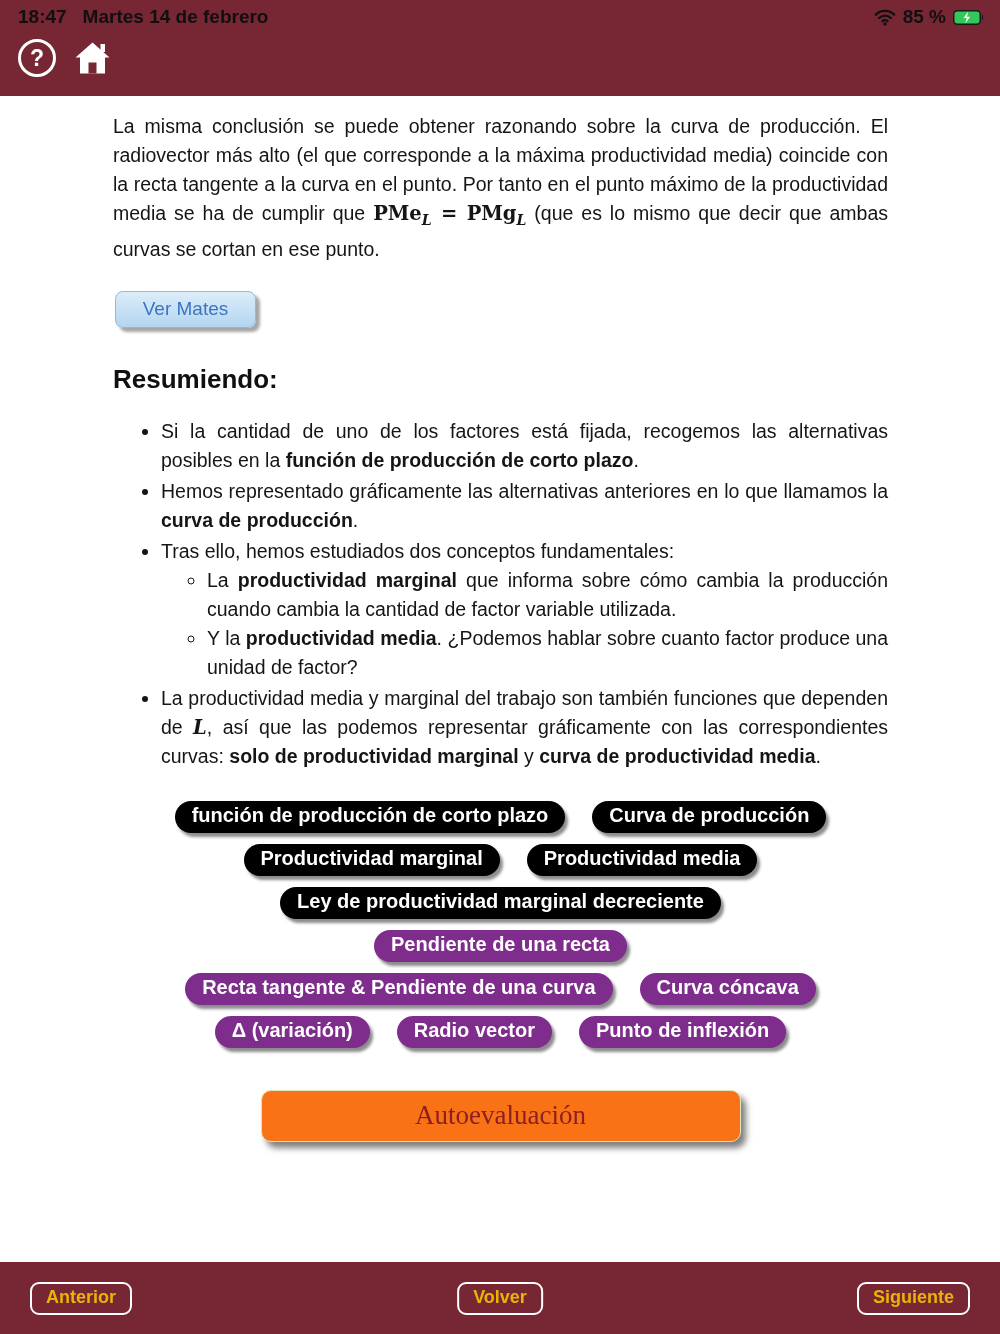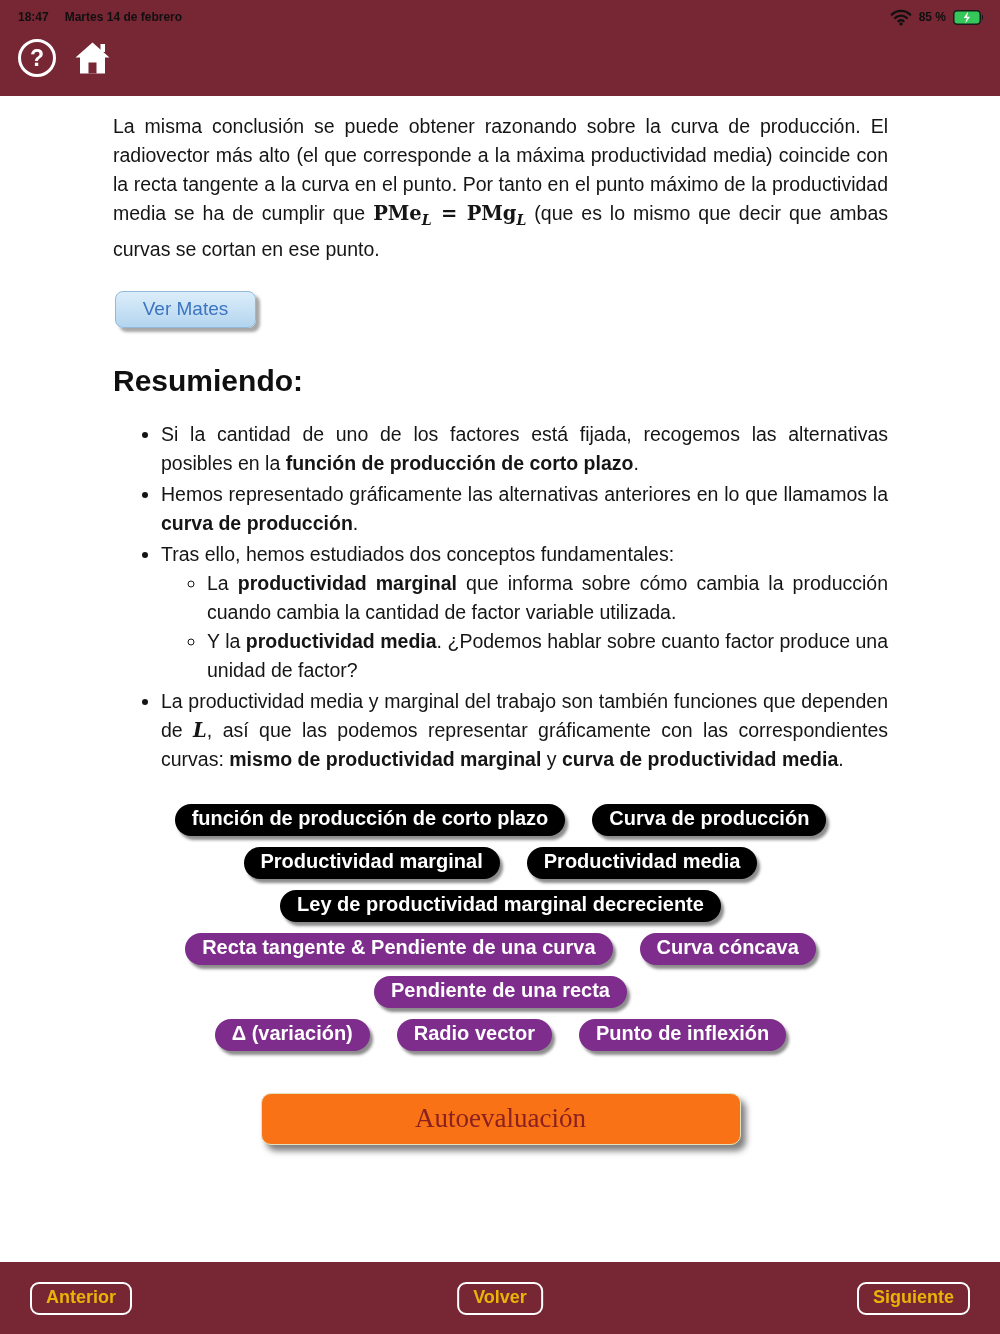--- a/index.html
+++ b/index.html
@@ -7,21 +7,21 @@
   .page {
     width:1000px; height:1334px; margin:0 auto;
     display:flex; flex-direction:column; background:#ffffff;
     font-family:"Liberation Sans", sans-serif; overflow:hidden;
   }
 
   
   .statusbar {
     flex:0 0 auto; height:30px; background:#772634; color:#101010;
     display:flex; align-items:center; justify-content:space-between;
-    padding:4px 16px 0 18px; font-size:12px; font-weight:700;
+    padding:4px 16px 0 18px; font-size:19px; font-weight:700;
   }
   .status-left { display:flex; gap:16px; align-items:center; }
   .status-right { display:flex; gap:7px; align-items:center; }
   .status-right svg { display:block; }
 
   
   .header {
     flex:0 0 auto; height:66px; background:#772634;
     display:flex; align-items:center; justify-content:space-between;
     padding:0 16px 10px 18px;
@@ -45,21 +45,21 @@
   .math sub { font-size:0.72em; font-style:italic; }
   .math-l { font-family:"DejaVu Serif", serif; font-style:italic; font-weight:700; }
 
   .ver-mates {
     margin:27px 0 0 2px; width:141px; height:37px;
     background:linear-gradient(#dcedfa,#b3d5ef); border:1px solid #92b9d9; border-radius:8px;
     font-family:inherit; font-size:19px; color:#3d74c0;
     box-shadow:4px 4px 3px rgba(0,0,0,0.35); cursor:pointer;
   }
 
-  .resumiendo { margin:36px 0 0; font-size:30px; font-weight:700; color:#101010; }
+  .resumiendo { margin:36px 0 0; font-size:26px; font-weight:700; color:#101010; }
 
   ul.bullets { margin:22px 0 0; padding-left:48px; font-size:19.5px; line-height:29px; text-align:justify; }
   ul.bullets > li { margin-bottom:2px; }
   ul.sub { list-style:circle; margin:0; padding-left:46px; }
 
   
   .tags { margin-top:30px; }
   .tagrow { display:flex; justify-content:center; gap:27px; margin-bottom:11px; }
   .pill {
     display:inline-block; padding:3px 17px 6px; border-radius:19px;
@@ -145,41 +145,41 @@
 
     <ul class="bullets">
       <li><span>Si la cantidad de uno de los factores está fijada, recogemos las alternativas posibles en la </span><b>función de producción de corto plazo</b><span>.</span></li>
       <li><span>Hemos representado gráficamente las alternativas anteriores en lo que llamamos la </span><b>curva de producción</b><span>.</span></li>
       <li><span>Tras ello, hemos estudiados dos conceptos fundamentales:</span>
         <ul class="sub">
           <li><span>La </span><b>productividad marginal</b><span> que informa sobre cómo cambia la producción cuando cambia la cantidad de factor variable utilizada.</span></li>
           <li><span>Y la </span><b>productividad media</b><span>. ¿Podemos hablar sobre cuanto factor produce una unidad de factor?</span></li>
         </ul>
       </li>
-      <li><span>La productividad media y marginal del trabajo son también funciones que dependen de </span><span class="math-l">L</span><span>, así que las podemos representar gráficamente con las correspondientes curvas: </span><b>mismo de productividad marginal</b><span> y </span><b>curva de productividad media</b><span>.</span></li>
+      <li><span>La productividad media y marginal del trabajo son también funciones que dependen de </span><span class="math-l">L</span><span>, así que las podemos representar gráficamente con las correspondientes curvas: </span><b>solo de productividad marginal</b><span> y </span><b>curva de productividad media</b><span>.</span></li>
     </ul>
 
     <div class="tags">
       <div class="tagrow">
         <span class="pill black">función de producción de corto plazo</span>
         <span class="pill black">Curva de producción</span>
       </div>
       <div class="tagrow">
         <span class="pill black">Productividad marginal</span>
         <span class="pill black">Productividad media</span>
       </div>
       <div class="tagrow">
         <span class="pill black">Ley de productividad marginal decreciente</span>
       </div>
       <div class="tagrow">
+        <span class="pill purple">Pendiente de una recta</span>
+      </div>
+      <div class="tagrow">
         <span class="pill purple">Recta tangente &amp; Pendiente de una curva</span>
         <span class="pill purple">Curva cóncava</span>
-      </div>
-      <div class="tagrow">
-        <span class="pill purple">Pendiente de una recta</span>
       </div>
       <div class="tagrow">
         <span class="pill purple">Δ (variación)</span>
         <span class="pill purple">Radio vector</span>
         <span class="pill purple">Punto de inflexión</span>
       </div>
     </div>
 
     <button class="autoeval">Autoevaluación</button>
   </div>

